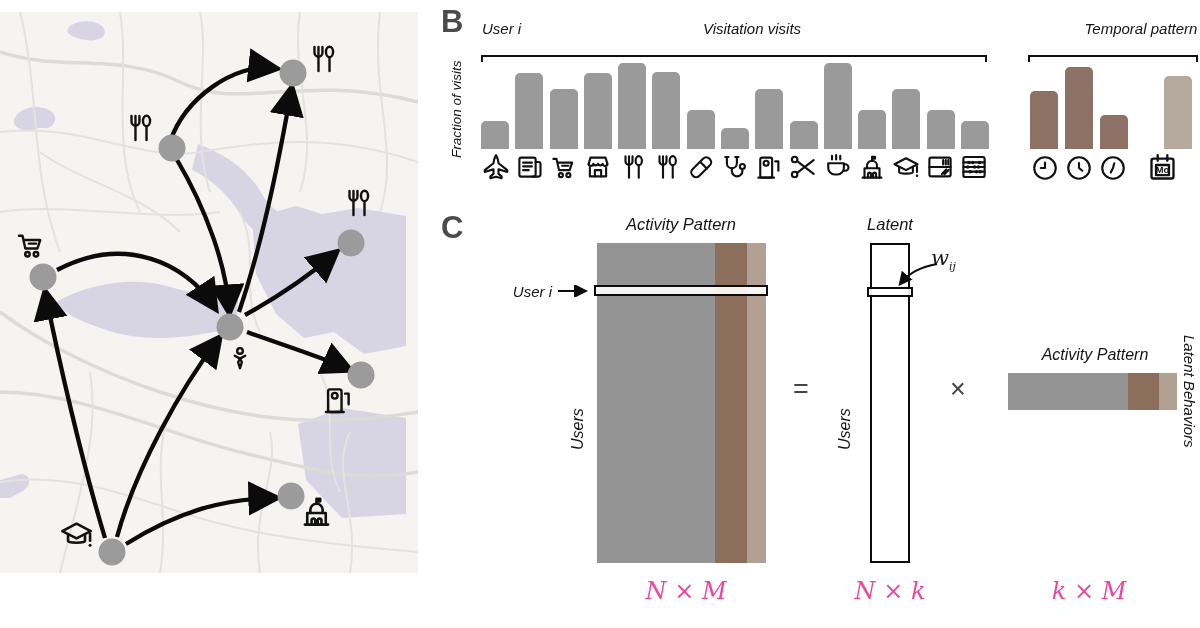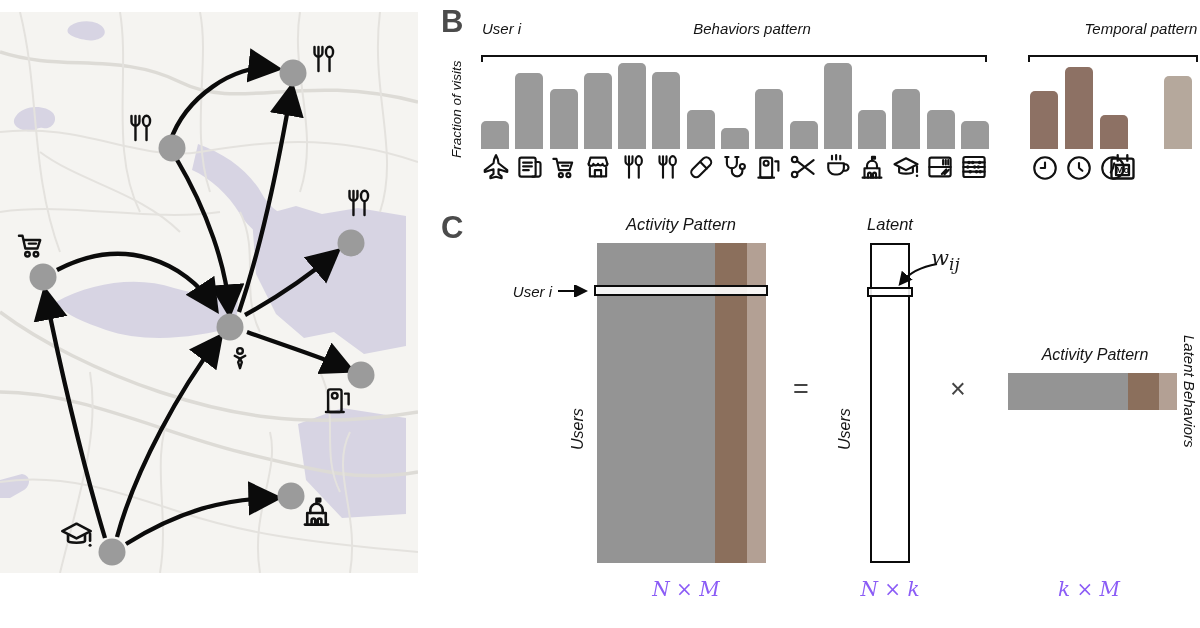--- a/index.html
+++ b/index.html
@@ -1,22 +1,22 @@
 <!DOCTYPE html>
 <html><head>
 <meta charset="utf-8">
 <style>
   html,body{margin:0;padding:0;}
   body{width:1200px;height:628px;position:relative;background:#fff;overflow:hidden;
        font-family:"Liberation Sans",sans-serif;}
   .abs{position:absolute;}
   .il{font-style:italic;color:#141414;font-size:15px;white-space:nowrap;}
   .plabel{font-weight:bold;font-size:31px;color:#4b4b4b;line-height:1;}
-  .math{font-family:"DejaVu Serif",serif;font-style:italic;font-size:20px;color:#8b5cf6;white-space:nowrap;}
-  .math sub{font-size:17px;text-align:right;}
+  .math{font-family:"DejaVu Serif",serif;font-style:italic;font-size:24px;color:#ec4899;white-space:nowrap;}
+  .math sub{font-size:11px;text-align:right;}
   .ctr{text-align:center;}
   .vtext{writing-mode:vertical-rl;transform:rotate(180deg);font-style:italic;color:#141414;}
   .vtext-cw{writing-mode:vertical-rl;font-style:italic;color:#141414;}
   .bracket{border:2px solid #111;border-bottom:none;height:7px;box-sizing:border-box;}
   .bars{position:absolute;height:93px;display:flex;align-items:flex-end;justify-content:space-between;}
   .bar{width:28px;border-radius:5px 5px 0 0;}
   .irow{position:absolute;display:flex;justify-content:space-between;}
   .bicon svg{display:block;}
   svg.oicon, svg .oicon{stroke:#111;fill:none;stroke-width:1.7;stroke-linecap:round;stroke-linejoin:round;}
   .mtx{position:absolute;overflow:hidden;}
@@ -192,21 +192,21 @@
     <use href="#ic-cart" x="14" y="216" width="34" height="34"></use>
     <use href="#ic-work" x="223" y="331" width="34" height="34"></use>
     <use href="#ic-fuel" x="321" y="371" width="34" height="34"></use>
     <use href="#ic-grad" x="58" y="504" width="37" height="37"></use>
     <use href="#ic-church" x="298" y="481" width="37" height="37"></use>
   </g>
 </svg>
 
 <div class="abs plabel" style="left:441px;top:6px;">B</div>
 <div class="abs il" style="left:482px;top:20px;">User i</div>
-<div class="abs il ctr" style="left:602px;top:20px;width:300px;">Behaviors pattern</div>
+<div class="abs il ctr" style="left:602px;top:20px;width:300px;">Visitation visits</div>
 <div class="abs il ctr" style="left:1056px;top:20px;width:170px;">Temporal pattern</div>
 <div class="abs vtext" style="left:449px;top:52px;height:106px;font-size:13.5px;">Fraction of visits</div>
 
 <div class="abs bracket" style="left:481px;top:55px;width:506px;"></div>
 <div class="abs bracket" style="left:1028px;top:55px;width:170px;"></div>
 
 <div class="bars" style="left:481px;top:56px;width:508px;">
     <div class="bar" style="height: 30%; background: rgb(154, 154, 154);"></div>
     <div class="bar" style="height: 82%; background: rgb(154, 154, 154);"></div>
     <div class="bar" style="height: 65%; background: rgb(154, 154, 154);"></div>
@@ -323,21 +323,21 @@
         <path d="M12 12 V8 M12 12 L14.7 14.2"></path>
       </svg>
     </span>
   <span class="bicon">
       <svg class="oicon" width="30" height="30" viewBox="0 0 24 24">
         <circle cx="12" cy="12" r="8.6"></circle>
         <path d="M12 12 L13 8.2 M12 12 L10.2 15.6"></path>
       </svg>
     </span>
 </div>
-<span class="abs bicon" style="left:1106px;top:151px;">
+<span class="abs bicon" style="left:1146px;top:151px;">
   <svg class="oicon" width="33" height="33" viewBox="0 0 24 24">
     <rect x="4" y="5.5" width="16" height="14.5" rx="1.5"></rect>
     <path d="M8.5 3 V7 M15.5 3 V7"></path>
     <rect x="7.3" y="10.2" width="9.4" height="7.3"></rect>
     <text x="12" y="15.9" text-anchor="middle" font-size="6.8" font-weight="bold" font-family="Liberation Sans, sans-serif" fill="#111" stroke="none">Mo</text>
   </svg>
 </span>
 
 <div class="abs plabel" style="left:441px;top:212px;">C</div>
 <div class="abs il ctr" style="left:581px;top:215px;width:200px;font-size:16.5px;">Activity Pattern</div>

